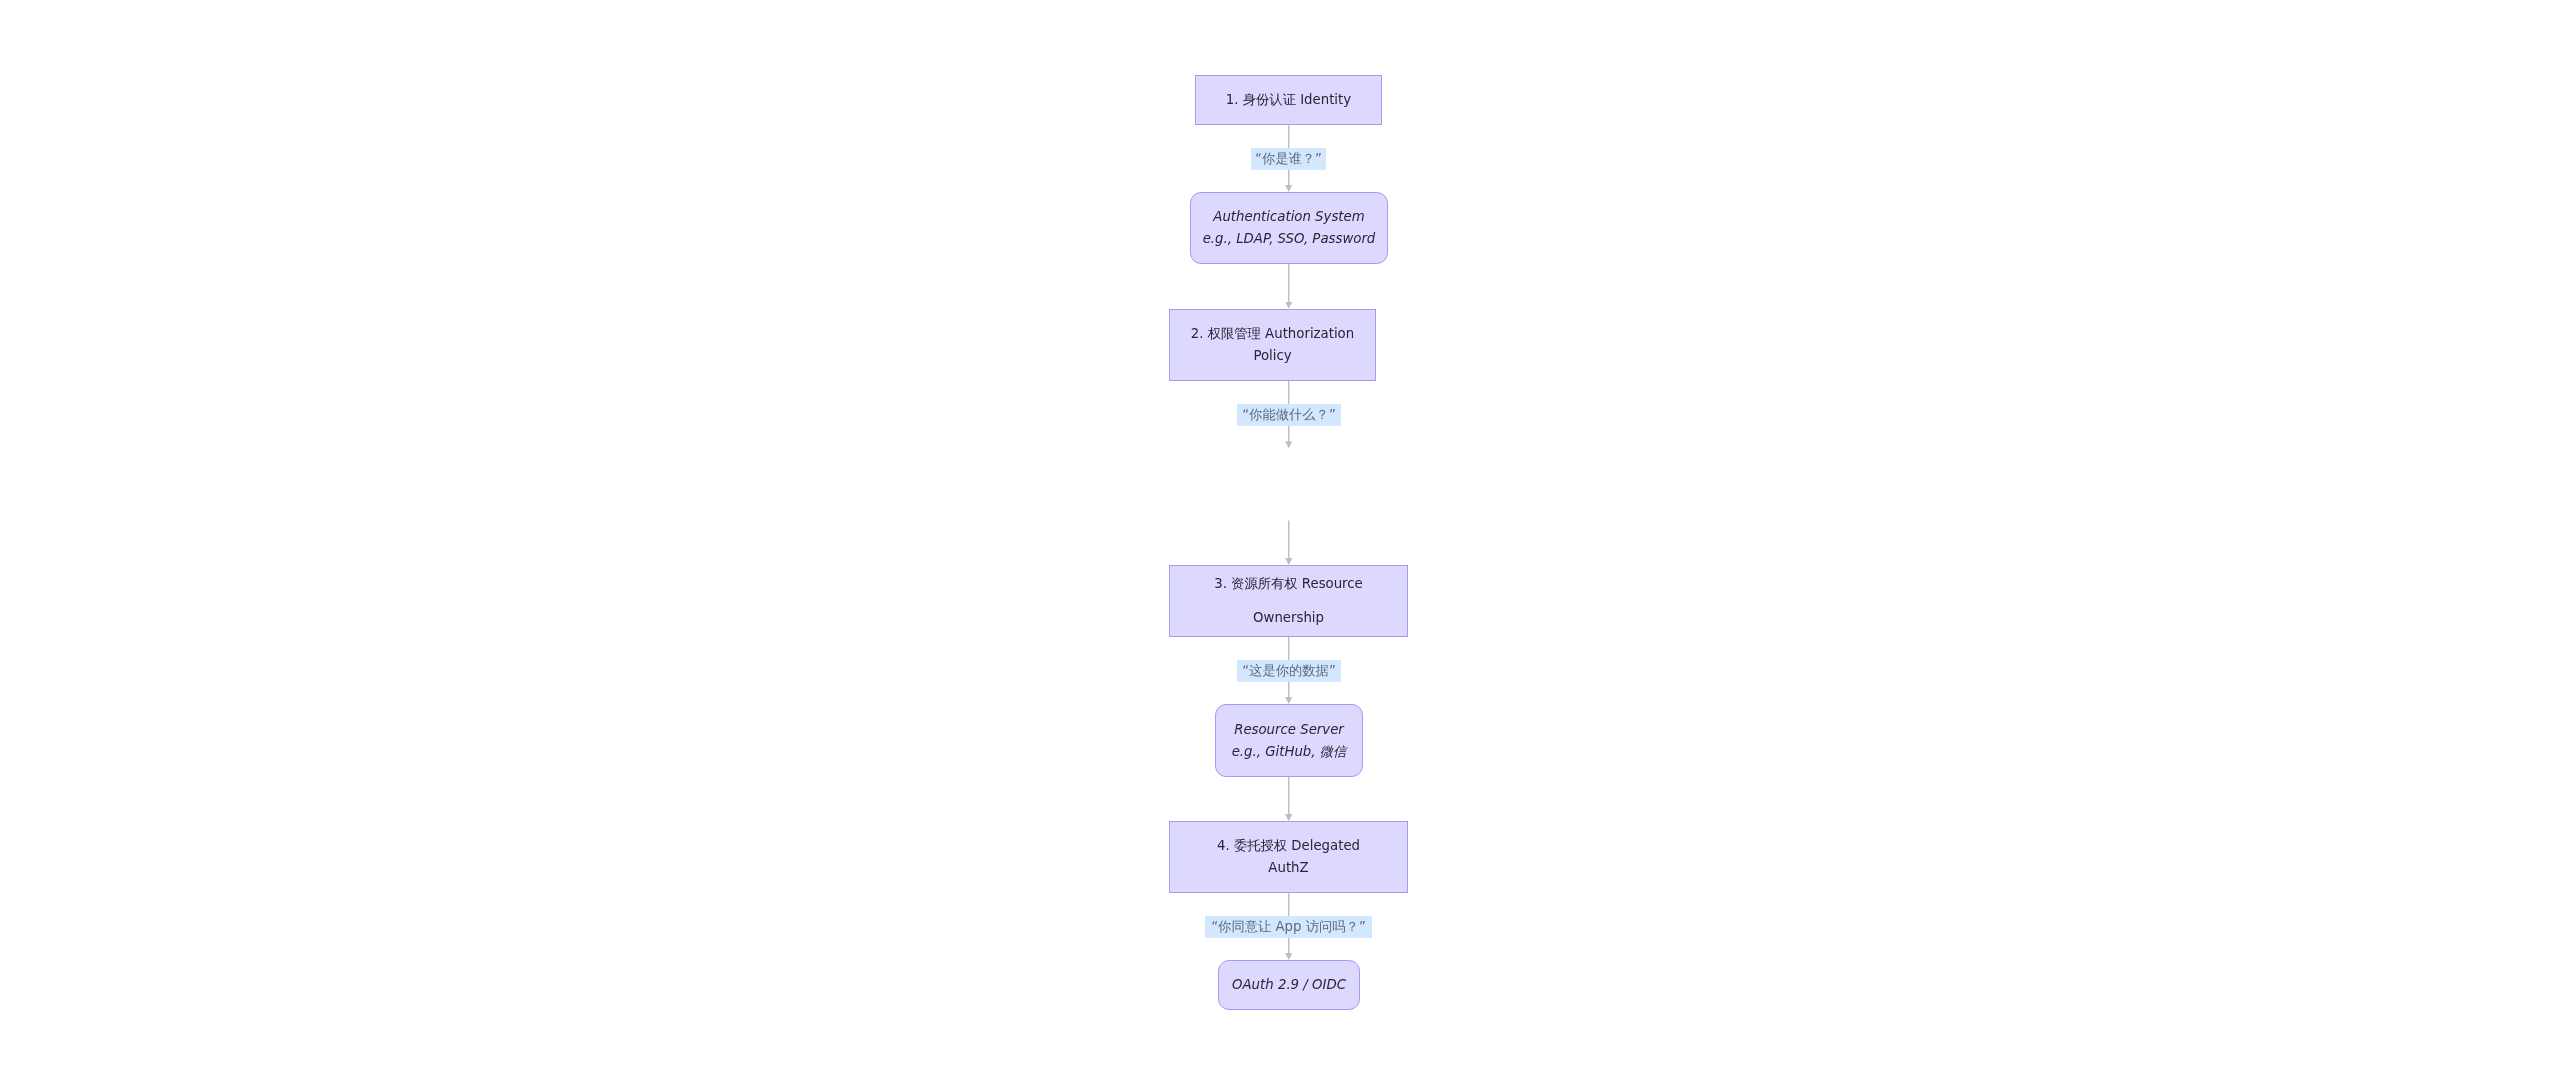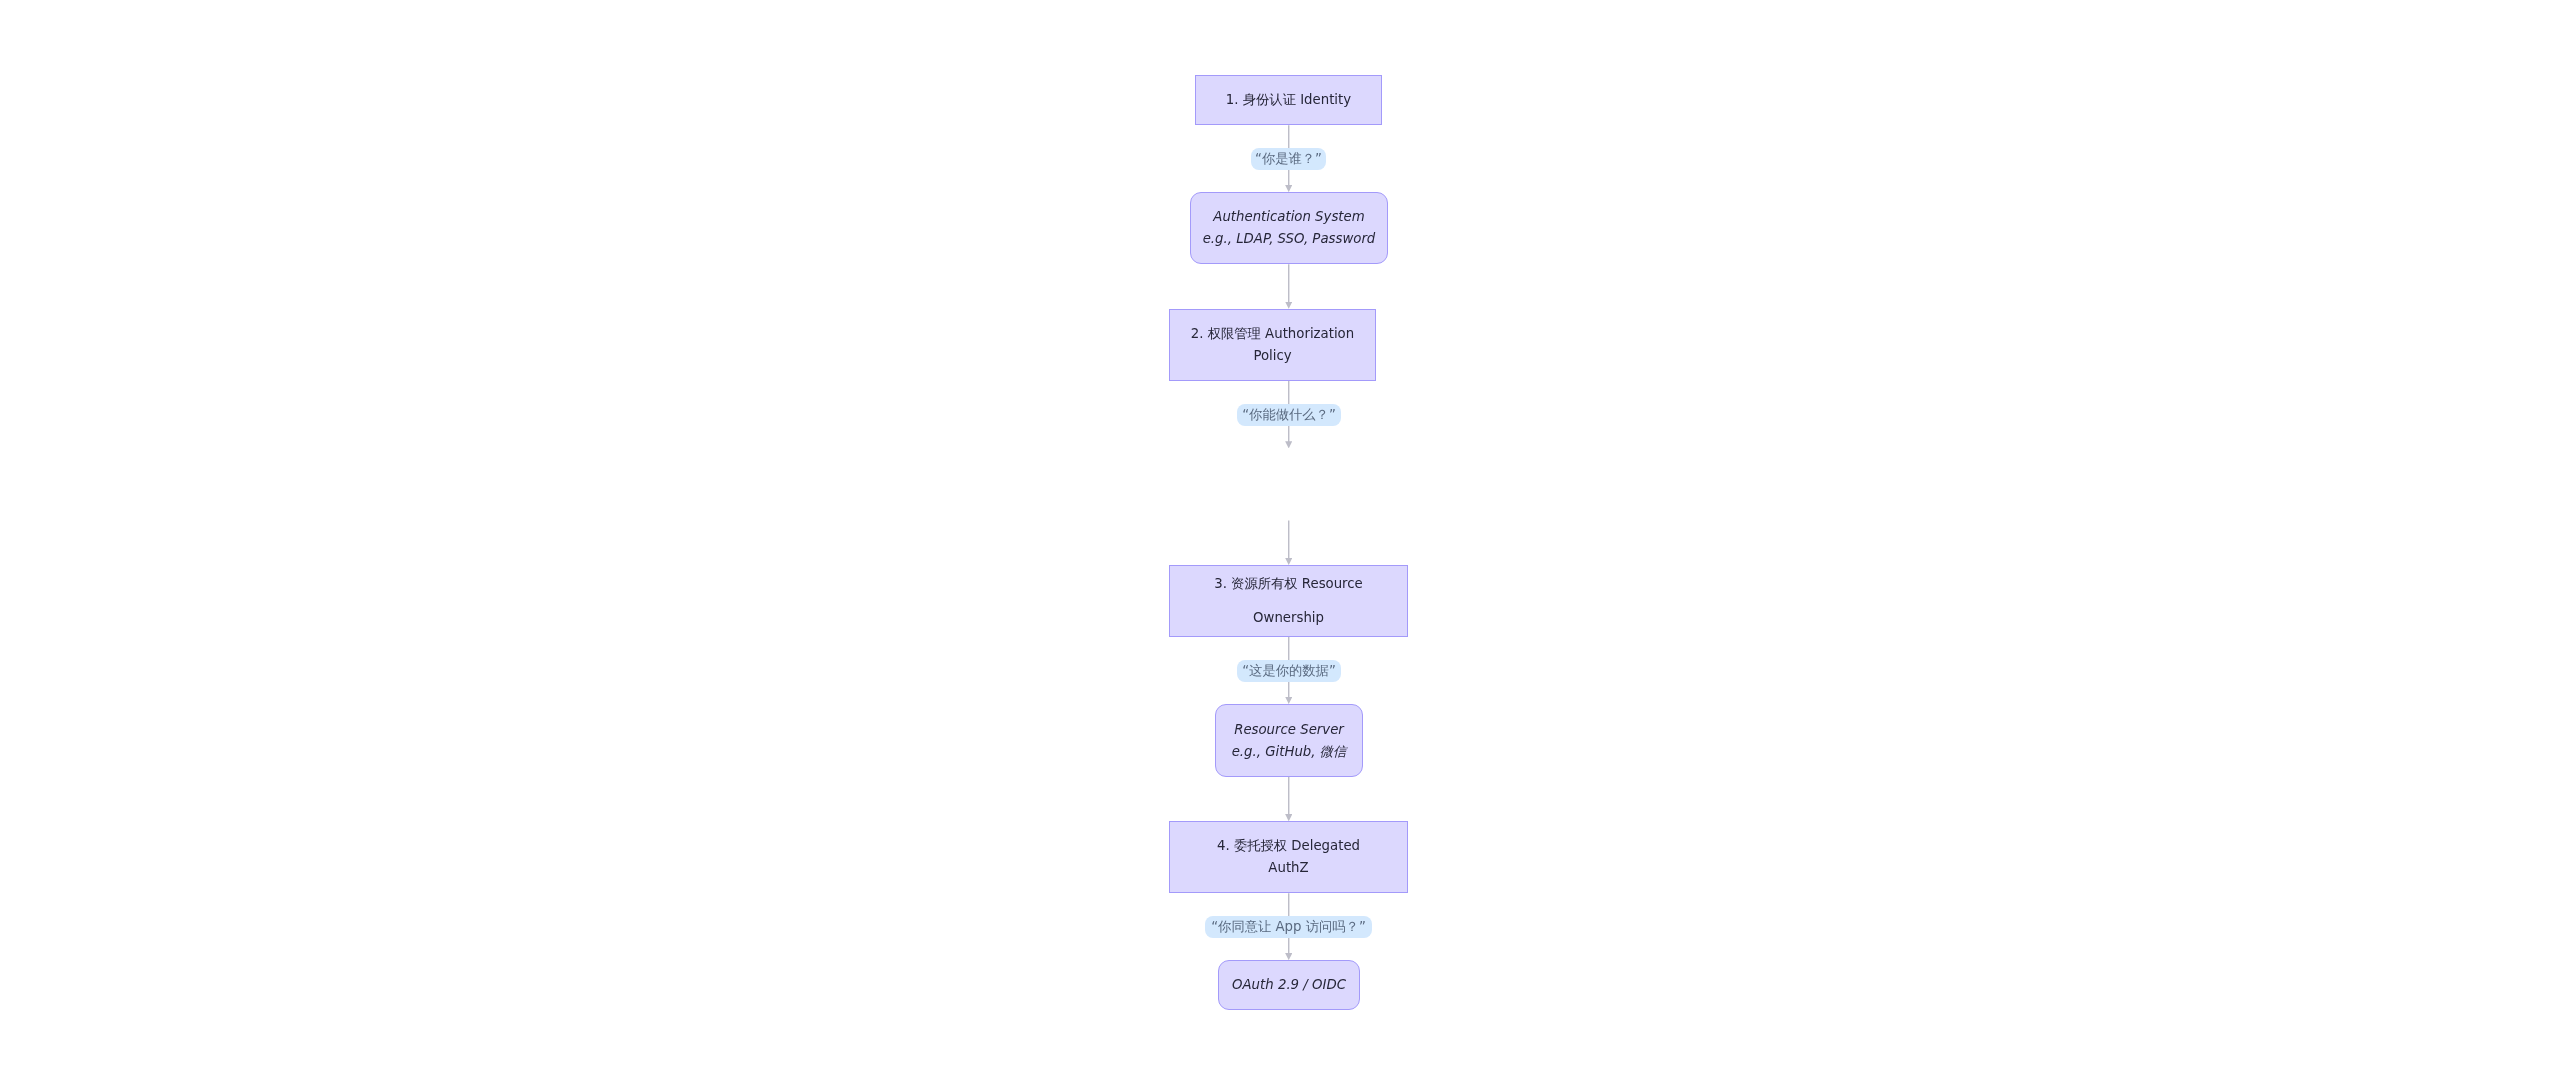--- a/index.html
+++ b/index.html
@@ -56,21 +56,20 @@
       position: absolute;
       box-sizing: border-box;
       background: #d3e8fd;
       color: #5a6a80;
       font-size: 13.3px;
       line-height: 21.6px;
       height: 21.6px;
       text-align: center;
       white-space: nowrap;
       padding: 0 1.4px;
-      border-radius: 8px;
     }
   </style>
 </head>
 <body>
 
 <div class="diagram">
 
   <svg class="edges" width="2576" height="1084" viewBox="0 0 3578 1506">
     <defs>
       <marker id="arrowhead" markerWidth="10" markerHeight="10" refX="5" refY="5" orient="auto" markerUnits="userSpaceOnUse">

